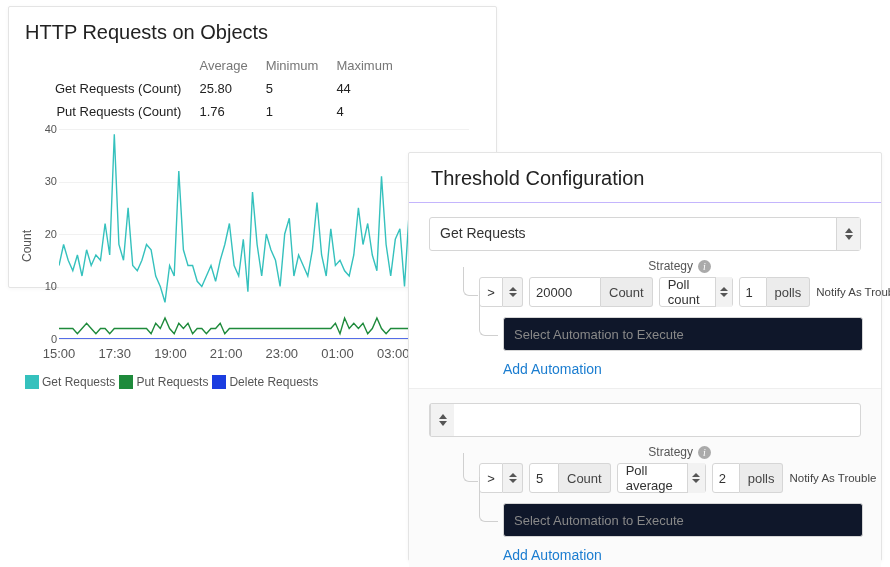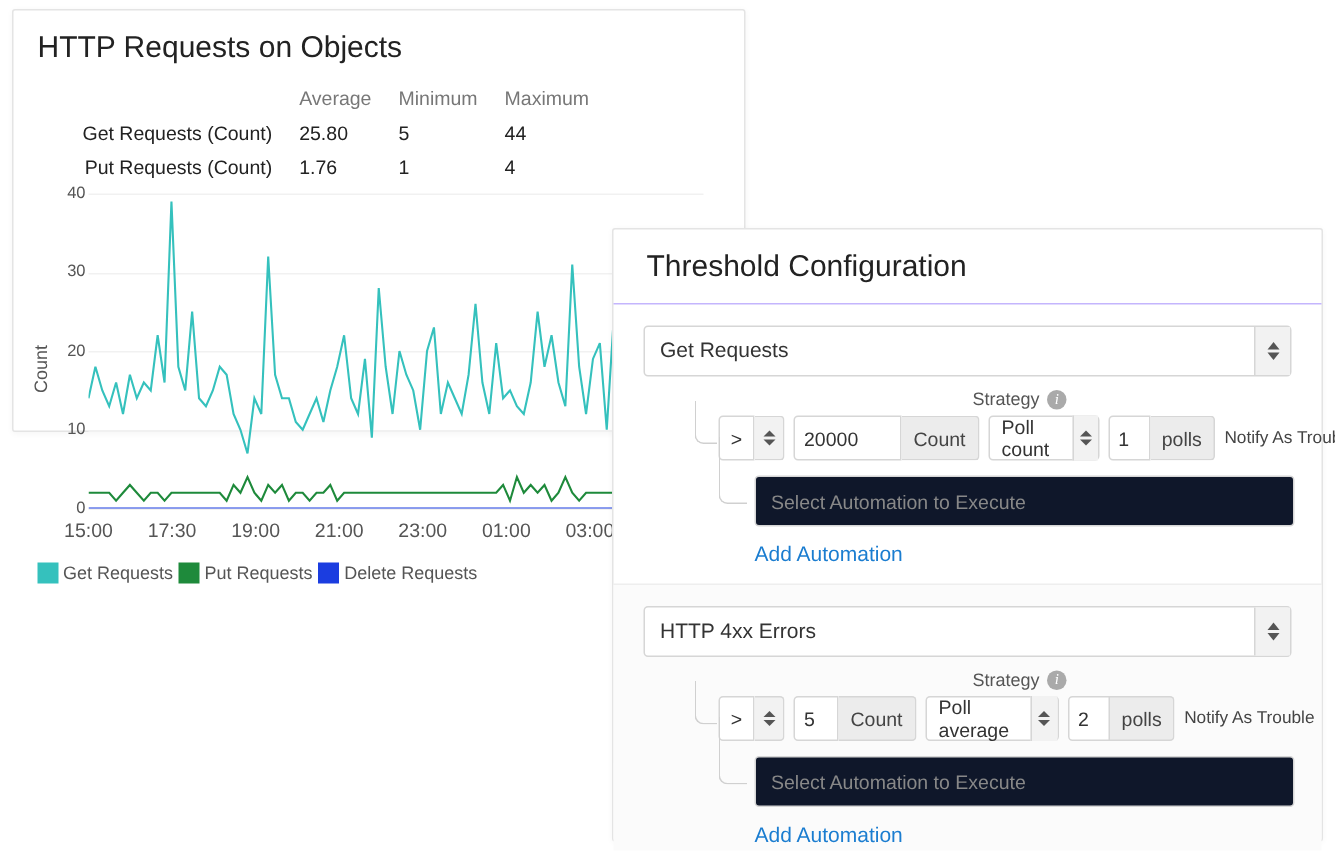--- a/index.html
+++ b/index.html
@@ -386,21 +386,20 @@
     <div class="branch">
       <div class="auto-select">
         <span>Select Automation to Execute</span>
       </div>
     </div>
     <div class="add-link">Add Automation</div>
   </div>
 
   <div class="threshold-block" style="background:#fbfbfb">
     <div class="select-row">
-      <div class="sel-label">HTTP 4xx Errors</div>
       <div class="sort-btn">
           <span class="tri-up"></span>
           <span class="tri-down"></span>
         </div>
     </div>
 
     <div class="strategy-row">
       <span>Strategy</span>
       <span class="info-icon">i</span>
     </div>

